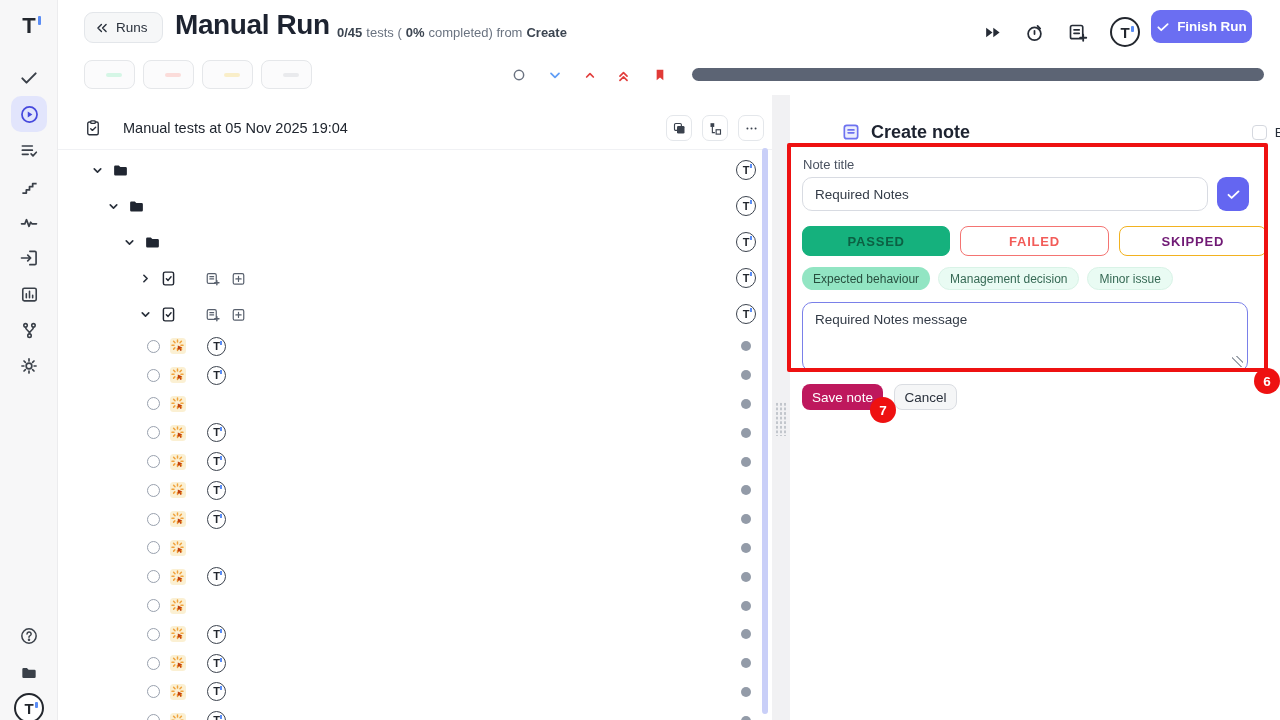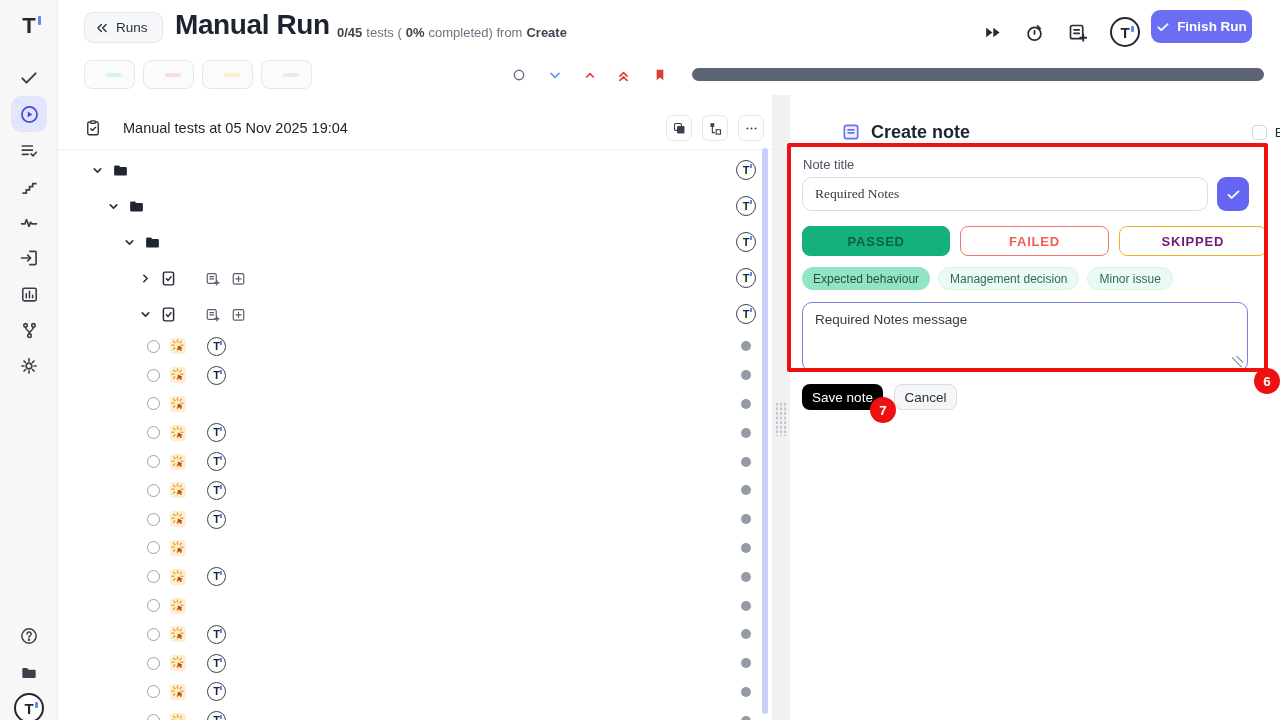--- a/index.html
+++ b/index.html
@@ -91,21 +91,21 @@
   
   .np-head { position:absolute; left:841px; top:118px; width:460px; height:28px; display:flex; align-items:center; }
   .np-title { margin-left:10px; font-size:18px; font-weight:700; color:#1d2330; }
   .bulk { margin-left:auto; display:flex; align-items:center; gap:8px; cursor:pointer; }
   .bulk-box { width:15px; height:15px; border:1.4px solid #d5d8df; border-radius:4px; background:#fff; }
   .bulk-label { font-size:13.5px; color:#262d38; font-weight:500; }
 
   .field-label { position:absolute; left:803px; top:157px; font-size:13px; color:#4a5260; }
   .note-input { position:absolute; left:802px; top:177px; width:406px; height:34px;
                 border:1px solid #d8dbe2; border-radius:10px; padding:0 12px; font-size:13.5px;
-                color:#333b47; font-family:Liberation Serif, serif; outline:none; }
+                color:#333b47; font-family:Liberation Sans, sans-serif; outline:none; }
   .check-btn { position:absolute; left:1217px; top:177px; width:32px; height:34px; background:#6466f1;
                border:none; border-radius:9px; color:#fff; display:flex; align-items:center;
                justify-content:center; cursor:pointer; }
 
   #statuses { position:absolute; left:802px; top:226px; width:465px; display:flex; gap:10px; }
   .status-btn { height:30px; border-radius:8px; font-size:13px; font-weight:700; letter-spacing:0.8px;
                 display:flex; align-items:center; justify-content:center; cursor:pointer; flex:1; background:#fff; }
   .status-btn.passed  { background:#15b17d; color:#0c6043; border:1.5px solid #15b17d; }
   .status-btn.failed  { border:1.5px solid #f47472; color:#f25c59; }
   .status-btn.skipped { border:1.5px solid #f2b220; color:#701a75; }
@@ -114,21 +114,21 @@
   .tag { height:23px; border-radius:12px; padding:0 11px; font-size:12px; display:flex; align-items:center; cursor:pointer; }
   .tag.selected { background:#92e5c3; color:#274e3e; font-weight:500; }
   .tag.plain { background:#e9fbf3; color:#356954; border:1px solid #d9f3e7; }
 
   .note-area { position:absolute; left:802px; top:302px; width:446px; height:70px;
                border:1.6px solid #7a80e9; border-radius:10px; padding:9px 12px; font-size:13.5px;
                color:#333b47; font-family:"Liberation Sans", sans-serif; resize:none; outline:none; }
   .resize-grip { position:absolute; left:1232px; top:356px; width:11px; height:11px;
                  background-image:linear-gradient(45deg, transparent 40%, #a0a6ae 40% 48%, transparent 48% 66%, #a0a6ae 66% 74%, transparent 74%); }
 
-  .save-btn { position:absolute; left:802px; top:384px; width:81px; height:26px; background:#000000;
+  .save-btn { position:absolute; left:802px; top:384px; width:81px; height:26px; background:#be185d;
               border:none; border-radius:8px; color:#fff; font-size:13.5px; display:flex;
               align-items:center; justify-content:center; cursor:pointer; }
   .cancel-btn { position:absolute; left:894px; top:384px; width:63px; height:26px; background:#f5f6f7;
                 border:1px solid #dadde2; border-radius:8px; color:#2a313c; font-size:13.5px;
                 display:flex; align-items:center; justify-content:center; cursor:pointer; }
 
   
   .anno-rect { position:absolute; left:787px; top:143px; width:481px; height:229px;
                border:4px solid #ee1111; border-radius:2px; pointer-events:none; z-index:8; }
   .anno-badge { position:absolute; width:26px; height:26px; background:#ee1111; border-radius:50%;

